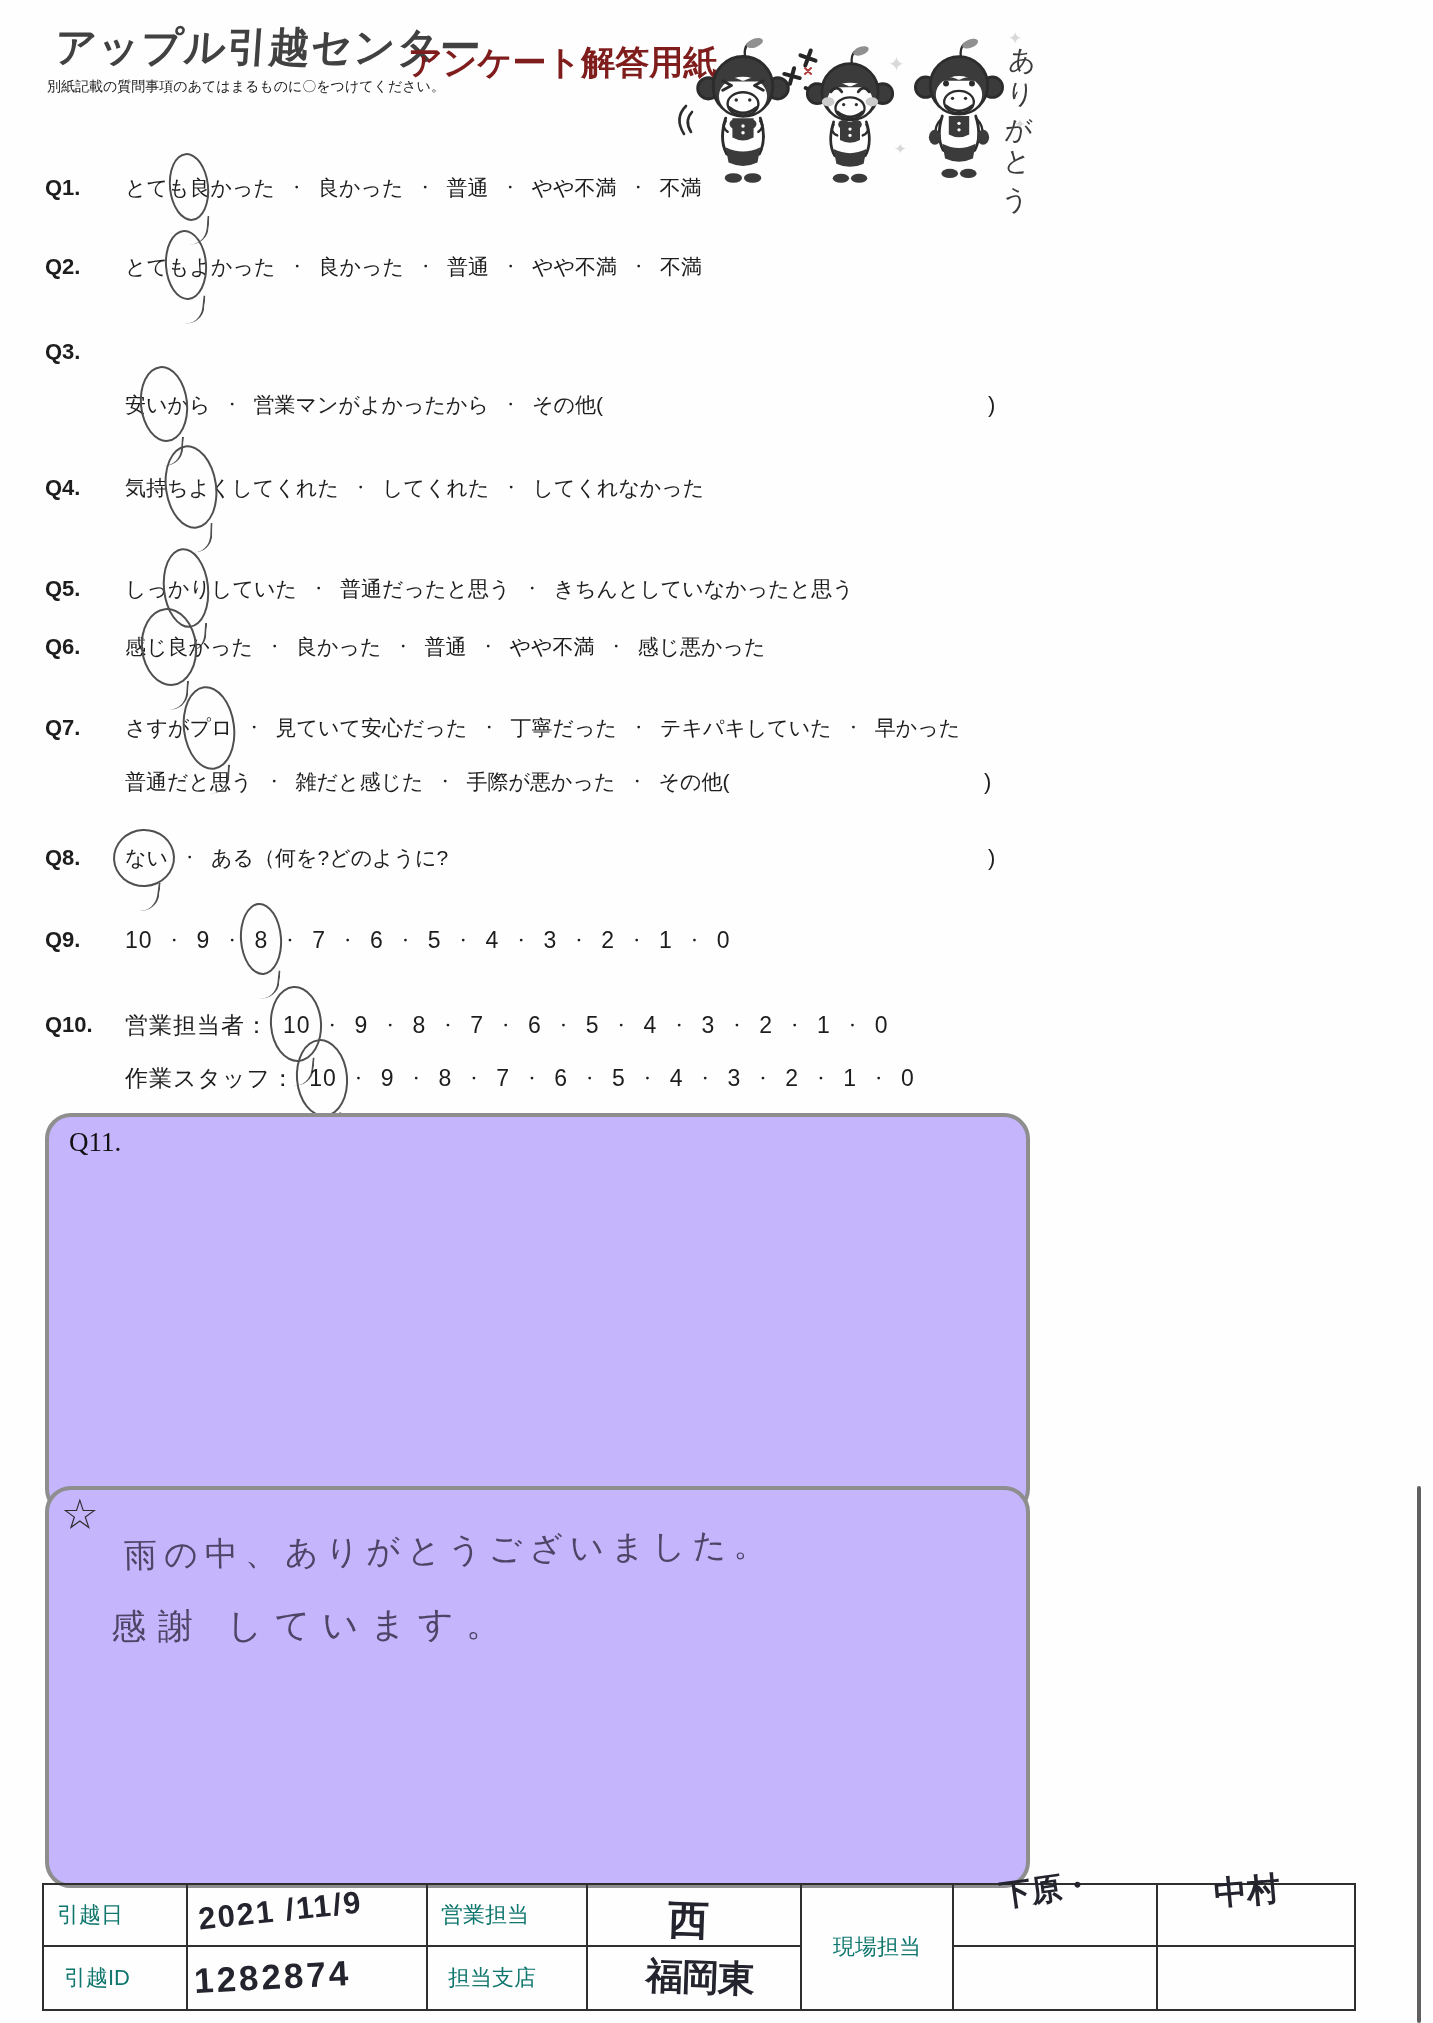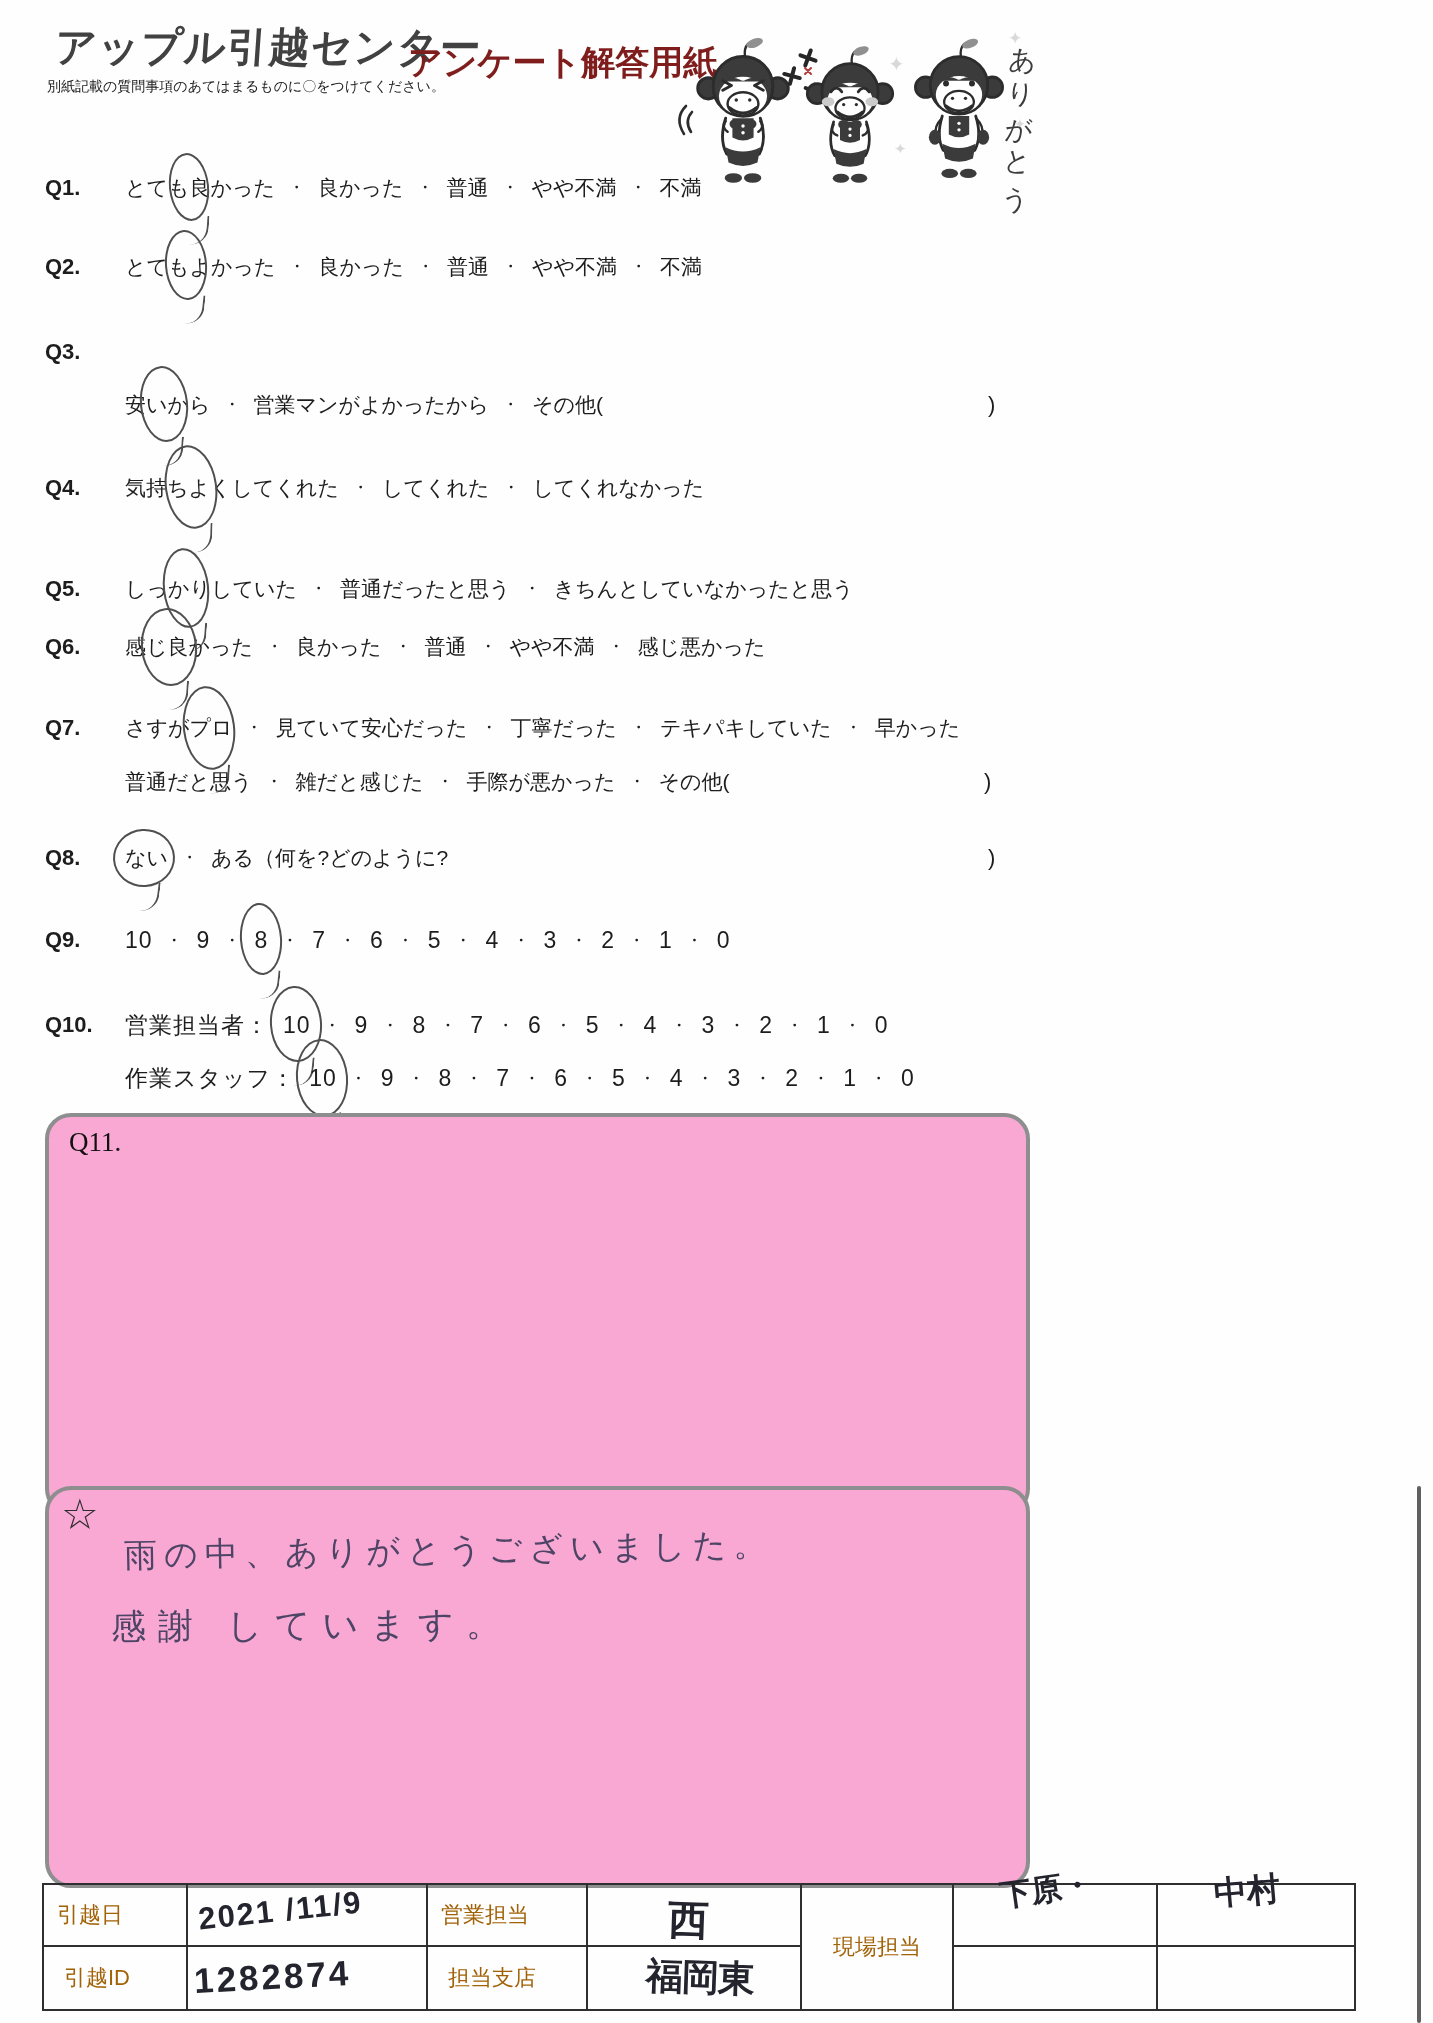--- a/index.html
+++ b/index.html
@@ -36,38 +36,38 @@
   .q-prefix{margin-right:14px;}
   .opt{position:relative;display:inline-block;}
   .opt.green{color:var(--green);}
   .sep{margin:0 13px;font-size:17px;vertical-align:2px;}
   .cparen{position:absolute;font-size:22px;}
   .hand-circle{position:absolute;border:2.6px solid var(--pen);border-radius:50%;pointer-events:none;}
   .hand-circle::after{content:"";position:absolute;left:42%;bottom:-27px;width:16px;height:30px;
         border-right:2.6px solid var(--pen);border-bottom-right-radius:22px;transform:rotate(10deg);}
 
   
-  .big-box{position:absolute;left:45px;width:985px;height:402px;background:#f9a8d4;
+  .big-box{position:absolute;left:45px;width:985px;height:402px;background:#c4b5fd;
            border:4.5px solid var(--box-border);border-radius:26px;}
   #q11-box{top:1113px;}
   #star-box{top:1486px;}
   .q11-label{position:absolute;left:20px;top:10px;font-family:"Liberation Serif","DejaVu Serif",serif;font-size:27px;color:#111;}
   .star{position:absolute;left:12px;top:0px;font-size:42px;color:#2d2d2d;font-weight:400;}
   .hw{color:var(--ink-comment);font-weight:500;white-space:nowrap;}
   .comment-line1{position:absolute;left:75px;top:38px;font-size:33px;letter-spacing:7px;transform:rotate(-1deg);}
   .comment-line2{position:absolute;left:62px;top:112px;font-size:35px;letter-spacing:12px;transform:rotate(-0.5deg);}
 
   
   .footer-table{position:absolute;left:42px;top:1883px;display:grid;
       grid-template-columns:144px 240px 160px 214px 152px 204px 196px;
       grid-auto-rows:62px;border:2px solid #2f2f2f;}
   .cell{border-right:2px solid #2f2f2f;border-bottom:2px solid #2f2f2f;position:relative;overflow:visible;}
   .cell.last-col{border-right:none;}
   .cell.last-row{border-bottom:none;padding-left:20px;}
-  .t-label{display:flex;align-items:center;padding-left:13px;font-size:22px;font-weight:500;color:#a16207;}
+  .t-label{display:flex;align-items:center;padding-left:13px;font-size:22px;font-weight:500;color:#0f766e;}
   .t-label.center{justify-content:center;padding-left:0;}
   .field-cell{grid-column:5;grid-row:1/3;border-bottom:none;}
   .ink{position:absolute;color:var(--ink-table);font-weight:600;white-space:nowrap;}
   .hw-date{left:10px;top:8px;font-size:31px;letter-spacing:2px;transform:rotate(-6deg);}
   .hw-id{left:6px;top:10px;font-size:35px;letter-spacing:3px;transform:rotate(-3deg);}
   .hw-sales{left:80px;top:8px;font-size:41px;transform:rotate(2deg);}
   .hw-branch{left:58px;top:6px;font-size:37px;letter-spacing:-1px;transform:rotate(2deg);}
   .hw-field1{left:46px;top:-16px;font-size:31px;transform:rotate(-8deg);}
   .hw-field2{left:56px;top:-16px;font-size:33px;transform:rotate(-5deg);}
 

